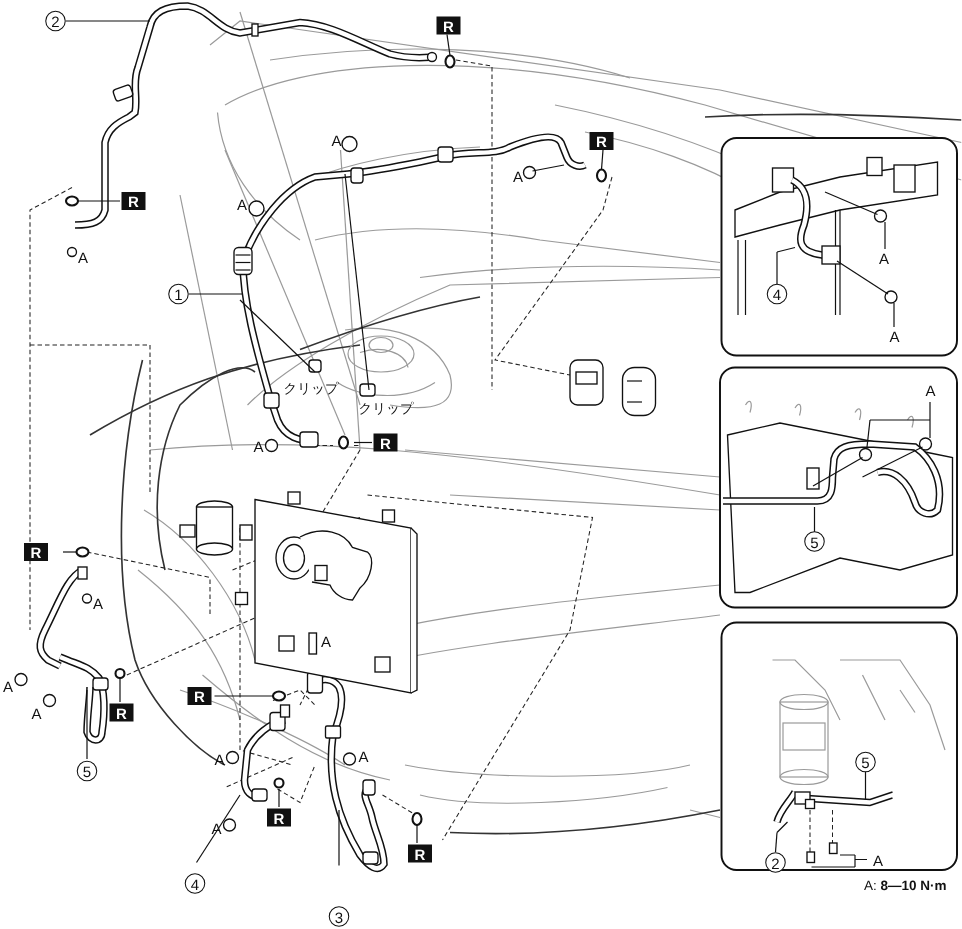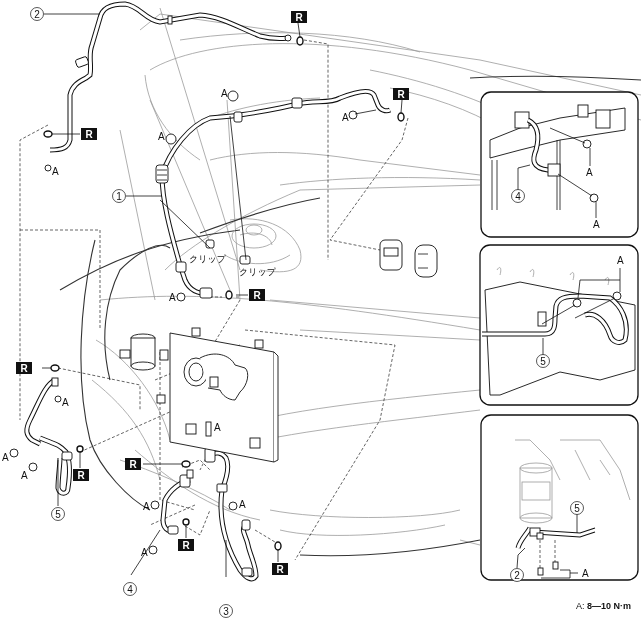--- a/index.html
+++ b/index.html
@@ -14,21 +14,21 @@
   .dash{fill:none;stroke:#222;stroke-width:0.7;stroke-dasharray:3 2;}
   .part{fill:#fff;stroke:#111;stroke-width:0.9;}
   .inset{fill:#fff;stroke:#111;stroke-width:1.3;}
   .oring{fill:#fff;stroke:#111;stroke-width:1.4;}
   .rbox{fill:#111;}
   .rtxt{fill:#fff;font-weight:bold;font-size:10px;font-family:"Liberation Sans",sans-serif;}
   .lbl{fill:#111;font-size:10px;font-family:"Liberation Sans",sans-serif;}
   .num{fill:#111;font-size:10px;font-family:"Liberation Sans",sans-serif;}
   .numc{fill:#fff;stroke:#111;stroke-width:0.7;}
   .jp{fill:#111;font-size:9px;font-family:"DejaVu Sans",sans-serif;}
-  .torque{position:absolute;right:10px;bottom:8px;font-size:9px;color:#111;font-family:"Liberation Sans",sans-serif;}
+  .torque{position:absolute;right:10px;bottom:24px;font-size:9px;color:#111;font-family:"Liberation Sans",sans-serif;}
   .torque b{font-weight:bold;}
 </style>
 </head>
 <body>
 
 <svg id="diagram" viewBox="0 0 641 619" xmlns="http://www.w3.org/2000/svg">
 
   <g>
     <path class="car" d="M140 30 L160 14 L480 60 L641 95"></path>
     <path class="car" d="M150 70 C200 40 320 30 470 70 L641 120"></path>

